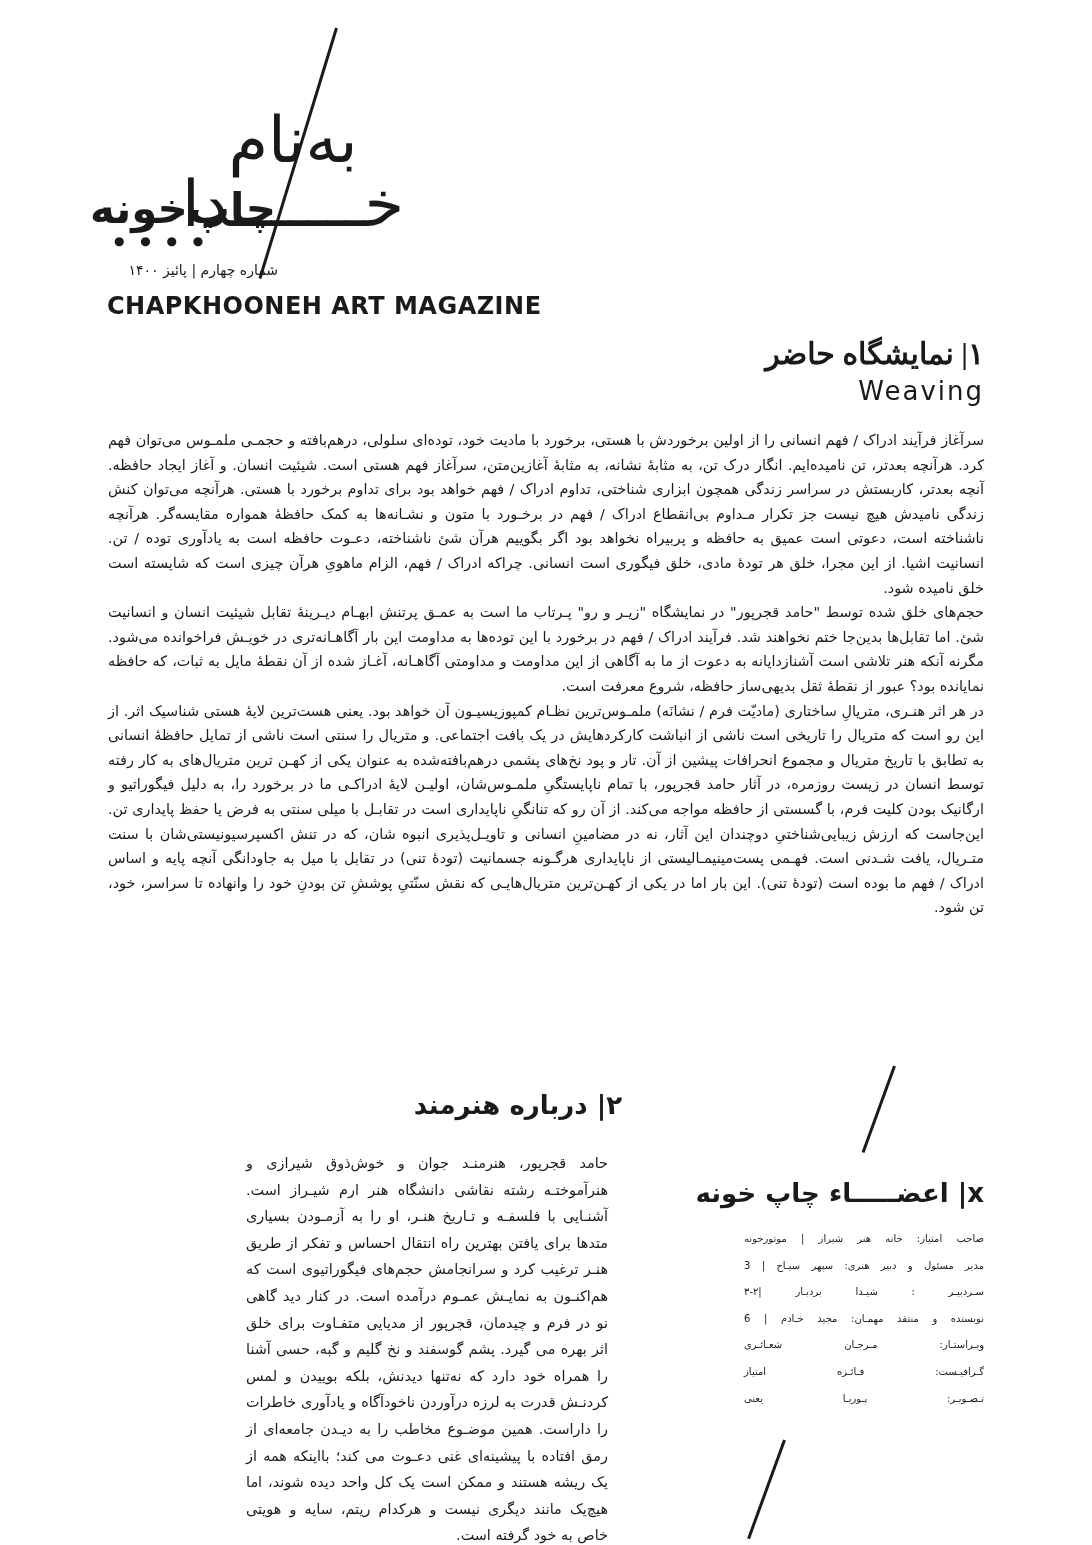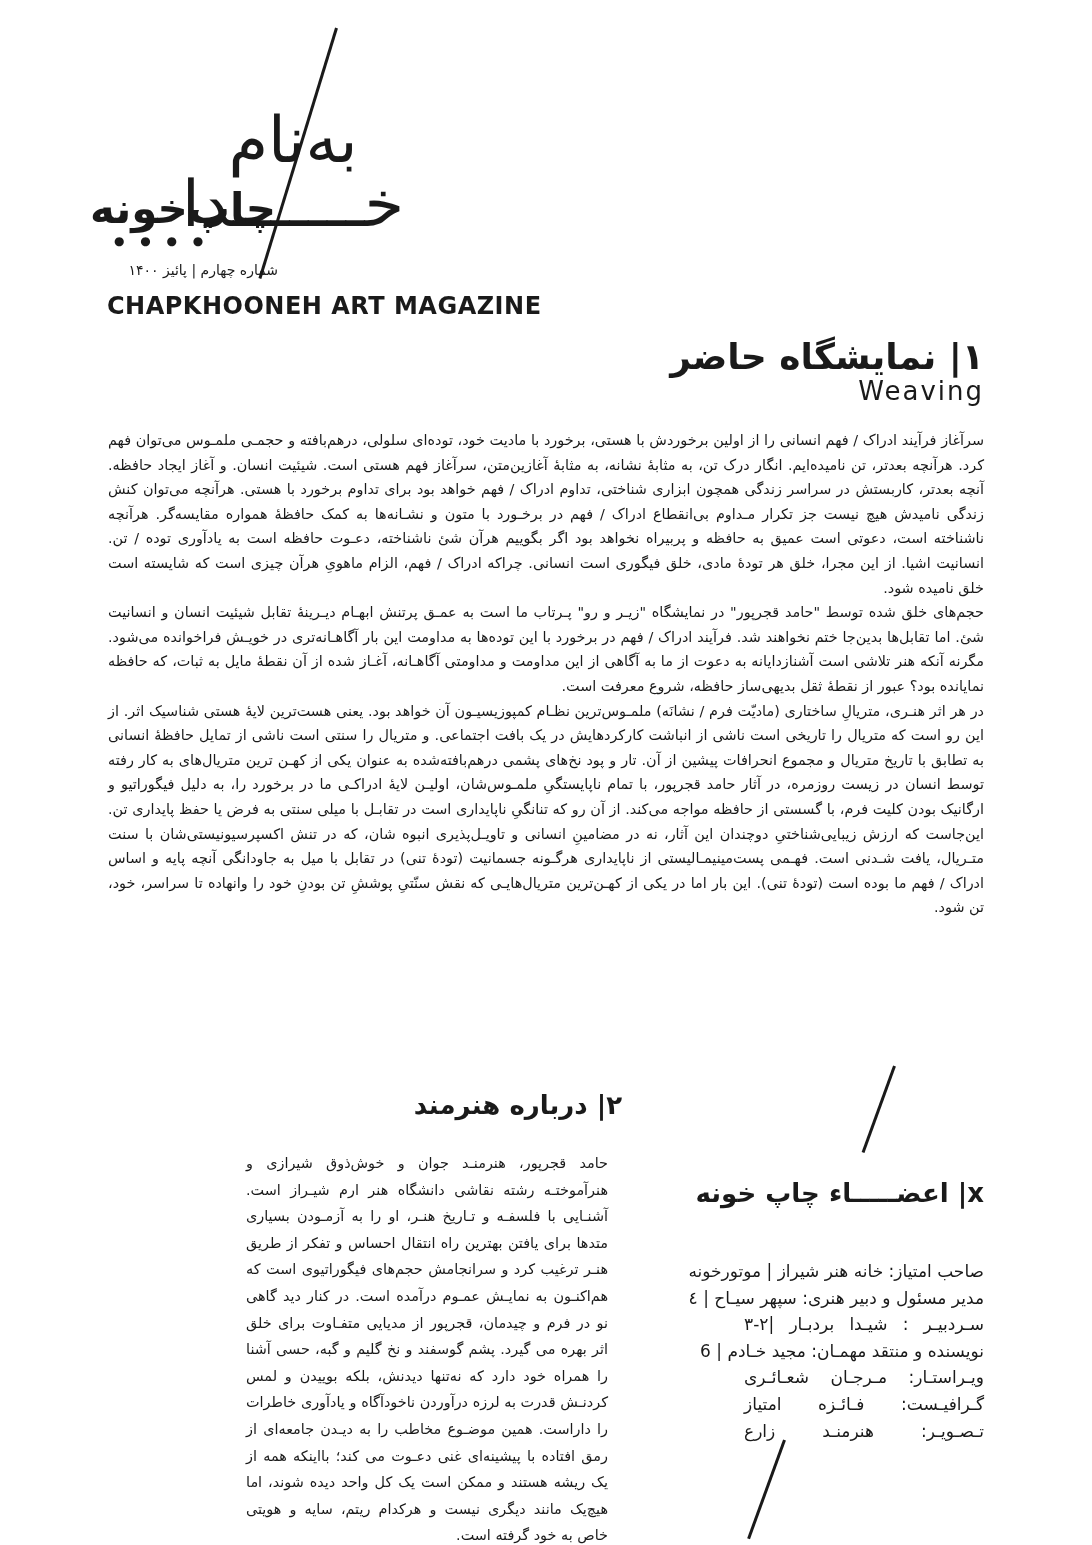--- a/index.html
+++ b/index.html
@@ -9,33 +9,33 @@
 
   
   .hdr-title { left: 108px; top: 108px; width: 370px; text-align: center; font-family: "DejaVu Sans", sans-serif; font-size: 64px; font-weight: 300; line-height: 1; letter-spacing: 2px; direction: rtl; }
   .logo { left: 108px; top: 186px; width: 168px; height: 62px; }
   .logo-text { position: absolute; left: 0; top: 0; width: 168px; text-align: left; font-family: "DejaVu Sans", sans-serif; font-weight: 900; font-size: 42px; line-height: 46px; direction: rtl; letter-spacing: -1px; }
   .logo-dots { position: absolute; left: 6px; top: 48px; font-size: 12px; letter-spacing: 6px; }
   .issue { left: 108px; top: 262px; width: 170px; text-align: right; font-size: 14px; direction: rtl; }
   .mag { left: 107px; top: 292px; font-family: "DejaVu Sans", sans-serif; font-size: 24px; letter-spacing: 0.5px; font-weight: 700; }
 
   
-  .s1-title { right: 108px; top: 336px; font-size: 36px; font-weight: 700; direction: rtl; }
+  .s1-title { right: 108px; top: 336px; font-size: 30px; font-weight: 700; direction: rtl; font-family: Liberation Serif, serif; }
   .s1-en { right: 108px; top: 376px; font-size: 26px; letter-spacing: 2px; }
   .s1-body { left: 108px; top: 428px; width: 876px; font-size: 14.4px; line-height: 24.6px; text-align: justify; text-align-last: right; direction: rtl; }
   .s1-body p { margin: 0; }
 
   
   .s2-title { right: 470px; top: 1090px; font-size: 26px; font-weight: 700; direction: rtl; }
   .s2-body { left: 232px; top: 1136px; width: 390px; font-size: 14.4px; line-height: 26.6px; text-align: justify; text-align-last: right; direction: rtl; }
   .s2-body p { margin: 14px; }
 
   
   .m-title { right: 108px; top: 1178px; font-size: 26px; font-weight: 700; direction: rtl; }
-  .m-list { right: 108px; top: 1226px; width: 240px; font-size: 17px; line-height: 26.6px; direction: rtl; text-align: justify; text-align-last: justify; margin-top: 32px; }
+  .m-list { right: 108px; top: 1226px; width: 240px; font-size: 10px; line-height: 26.6px; direction: rtl; text-align: justify; text-align-last: justify; }
   .m-list div { white-space: nowrap; }
 </style>
 </head>
 <body>
 
 <div class="slash" style="left:322px; top:28px; width:3px; height:262px; transform: rotate(17deg); transform-origin: center top; left:335px;"></div>
 <div class="slash" style="left:893px; top:1066px; width:3px; height:92px; transform: rotate(20deg); transform-origin: center top;"></div>
 <div class="slash" style="left:783px; top:1440px; width:3px; height:105px; transform: rotate(20deg); transform-origin: center top;"></div>
 
 <div class="abs hdr-title">به‌نام خـــــــدا</div>
@@ -55,19 +55,19 @@
 </div>
 
 <div class="abs s2-title">۲| درباره هنرمند</div>
 <div class="abs s2-body">
   <p>حامد قجرپور، هنرمنـد جوان و خوش‌ذوق شیرازی و هنرآموختـه رشته نقاشی دانشگاه هنر ارم شیـراز است. آشنـایی با فلسفـه و تـاریخ هنـر، او را به آزمـودن بسیاری متدها برای یافتن بهترین راه انتقال احساس و تفکر از طریق هنـر ترغیب کرد و سرانجامش حجم‌های فیگوراتیوی است که هم‌اکنـون به نمایـش عمـوم درآمده است. در کنار دید گاهی نو در فرم و چیدمان، قجرپور از مدیایی متفـاوت برای خلق اثر بهره می گیرد. پشم گوسفند و نخ گلیم و گبه، حسی آشنا را همراه خود دارد که نه‌تنها دیدنش، بلکه بوییدن و لمس کردنـش قدرت به لرزه درآوردن ناخودآگاه و یادآوری خاطرات را داراست. همین موضـوع مخاطب را به دیـدن جامعه‌ای از رمق افتاده با پیشینه‌ای غنی دعـوت می کند؛ بااینکه همه از یک ریشه هستند و ممکن است یک کل واحد دیده شوند، اما هیچ‌یک مانند دیگری نیست و هرکدام ریتم، سایه و هویتی خاص به خود گرفته است.</p>
 </div>
 
 <div class="abs m-title">x| اعضـــــاء چاپ خونه</div>
 <div class="abs m-list">
   <div>صاحب امتیاز: خانه هنر شیراز | موتورخونه</div>
-  <div>مدیر مسئول و دبیر هنری: سپهر سیـاح | ٤</div>
+  <div>مدیر مسئول و دبیر هنری: سپهر سیـاح | 3</div>
   <div>سـردبیـر : شیـدا بردبـار |۲-۳</div>
   <div>نویسنده و منتقد مهمـان: مجید خـادم | 6</div>
   <div>ویـراستـار: مـرجـان شعـائـری</div>
   <div>گـرافیـست: فـائـزه امتیاز</div>
-  <div>تـصـویـر: هنرمنـد زارع</div>
+  <div>تـصـویـر: پـوریـا یعنی</div>
 </div>
 
 </body></html>

